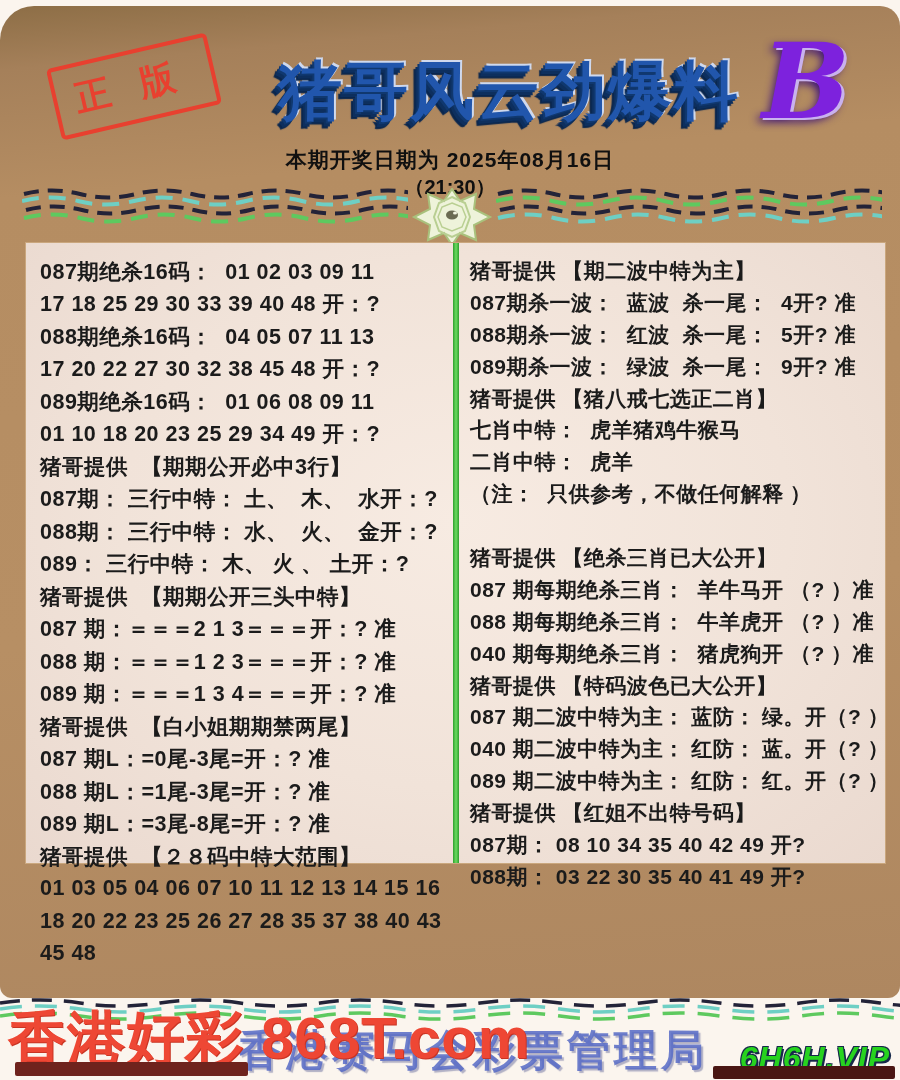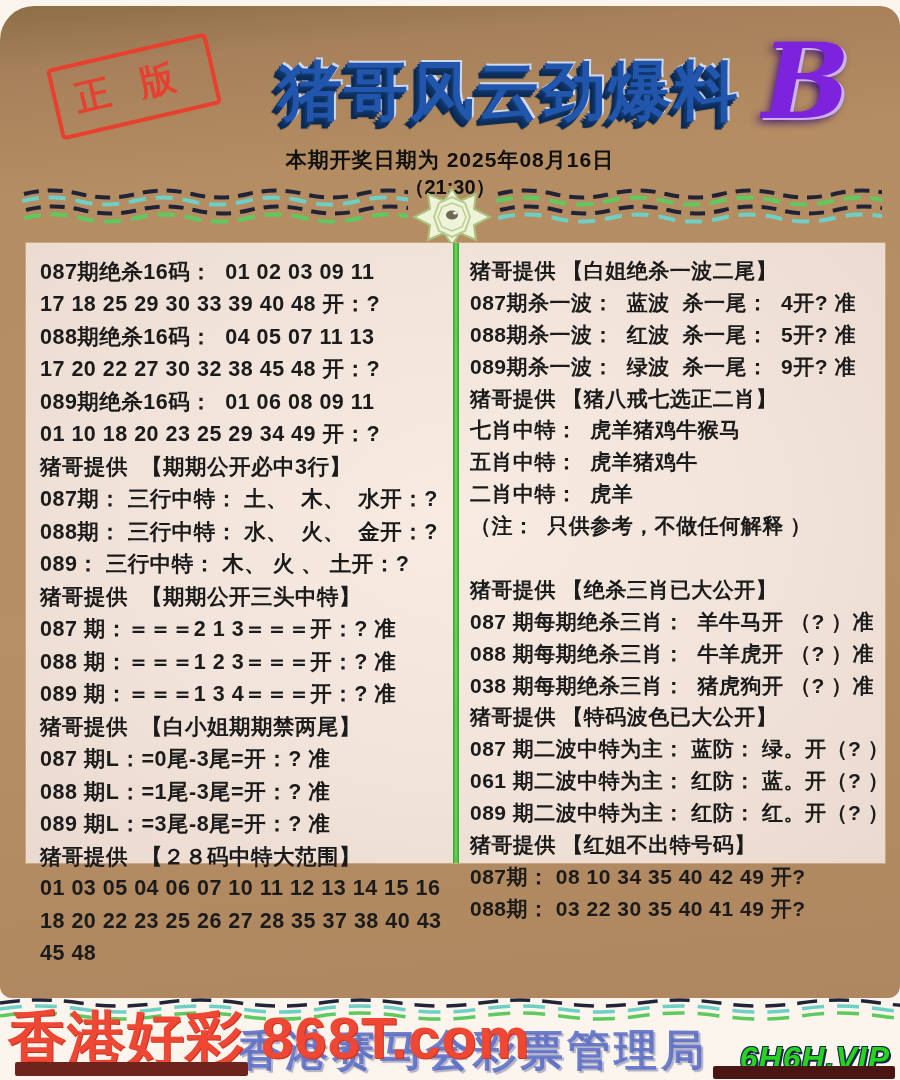--- a/index.html
+++ b/index.html
@@ -146,37 +146,36 @@
       <div class="ln">087 期L：=0尾-3尾=开：? 准</div>
       <div class="ln">088 期L：=1尾-3尾=开：? 准</div>
       <div class="ln">089 期L：=3尾-8尾=开：? 准</div>
       <div class="ln">猪哥提供  【２８码中特大范围】</div>
       <div class="ln">01 03 05 04 06 07 10 11 12 13 14 15 16</div>
       <div class="ln">18 20 22 23 25 26 27 28 35 37 38 40 43</div>
       <div class="ln">45 48</div>
     </div>
 
     <div class="col col-right">
-      <div class="ln">猪哥提供 【白姐绝杀一波二尾】</div>
+      <div class="ln">猪哥提供 【期二波中特为主】</div>
       <div class="ln">087期杀一波：  蓝波  杀一尾：  4开? 准</div>
       <div class="ln">088期杀一波：  红波  杀一尾：  5开? 准</div>
       <div class="ln">089期杀一波：  绿波  杀一尾：  9开? 准</div>
       <div class="ln">猪哥提供 【猪八戒七选正二肖】</div>
       <div class="ln">七肖中特：  虎羊猪鸡牛猴马</div>
-      <div class="ln">五肖中特：  虎羊猪鸡牛</div>
       <div class="ln">二肖中特：  虎羊</div>
       <div class="ln">（注：  只供参考，不做任何解释 ）</div>
       <div class="ln"></div>
       <div class="ln">猪哥提供 【绝杀三肖已大公开】</div>
       <div class="ln">087 期每期绝杀三肖：  羊牛马开 （? ）准</div>
       <div class="ln">088 期每期绝杀三肖：  牛羊虎开 （? ）准</div>
-      <div class="ln">038 期每期绝杀三肖：  猪虎狗开 （? ）准</div>
+      <div class="ln">040 期每期绝杀三肖：  猪虎狗开 （? ）准</div>
       <div class="ln">猪哥提供 【特码波色已大公开】</div>
       <div class="ln">087 期二波中特为主： 蓝防： 绿。开（? ）</div>
-      <div class="ln">061 期二波中特为主： 红防： 蓝。开（? ）</div>
+      <div class="ln">040 期二波中特为主： 红防： 蓝。开（? ）</div>
       <div class="ln">089 期二波中特为主： 红防： 红。开（? ）</div>
       <div class="ln">猪哥提供 【红姐不出特号码】</div>
       <div class="ln">087期： 08 10 34 35 40 42 49 开?</div>
       <div class="ln">088期： 03 22 30 35 40 41 49 开?</div>
     </div>
   </div>
 </div>
 
 <svg class="wave wave-bottom" width="900" height="26" viewBox="0 0 900 26">
   <path d="M0,7 q40,-6 80,0 t80,0 t80,0 t80,0 t80,0 t80,0 t80,0 t80,0 t80,0 t80,0 t80,0 t80,0" fill="none" stroke="#232338" stroke-width="3.5" stroke-dasharray="20 12"></path>

